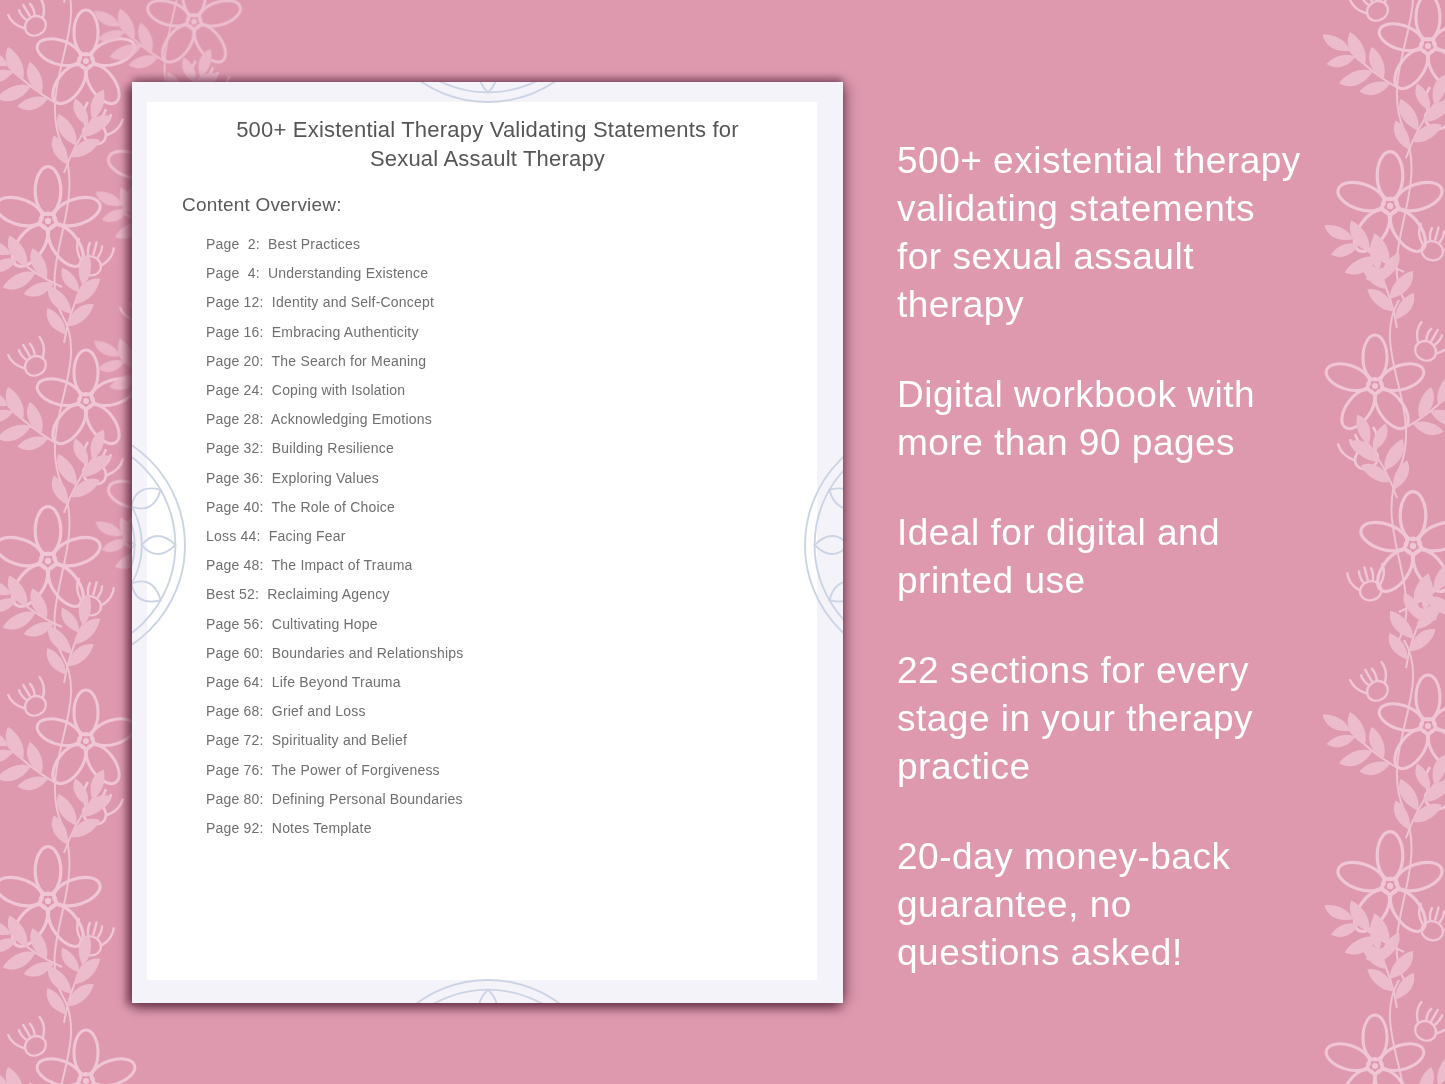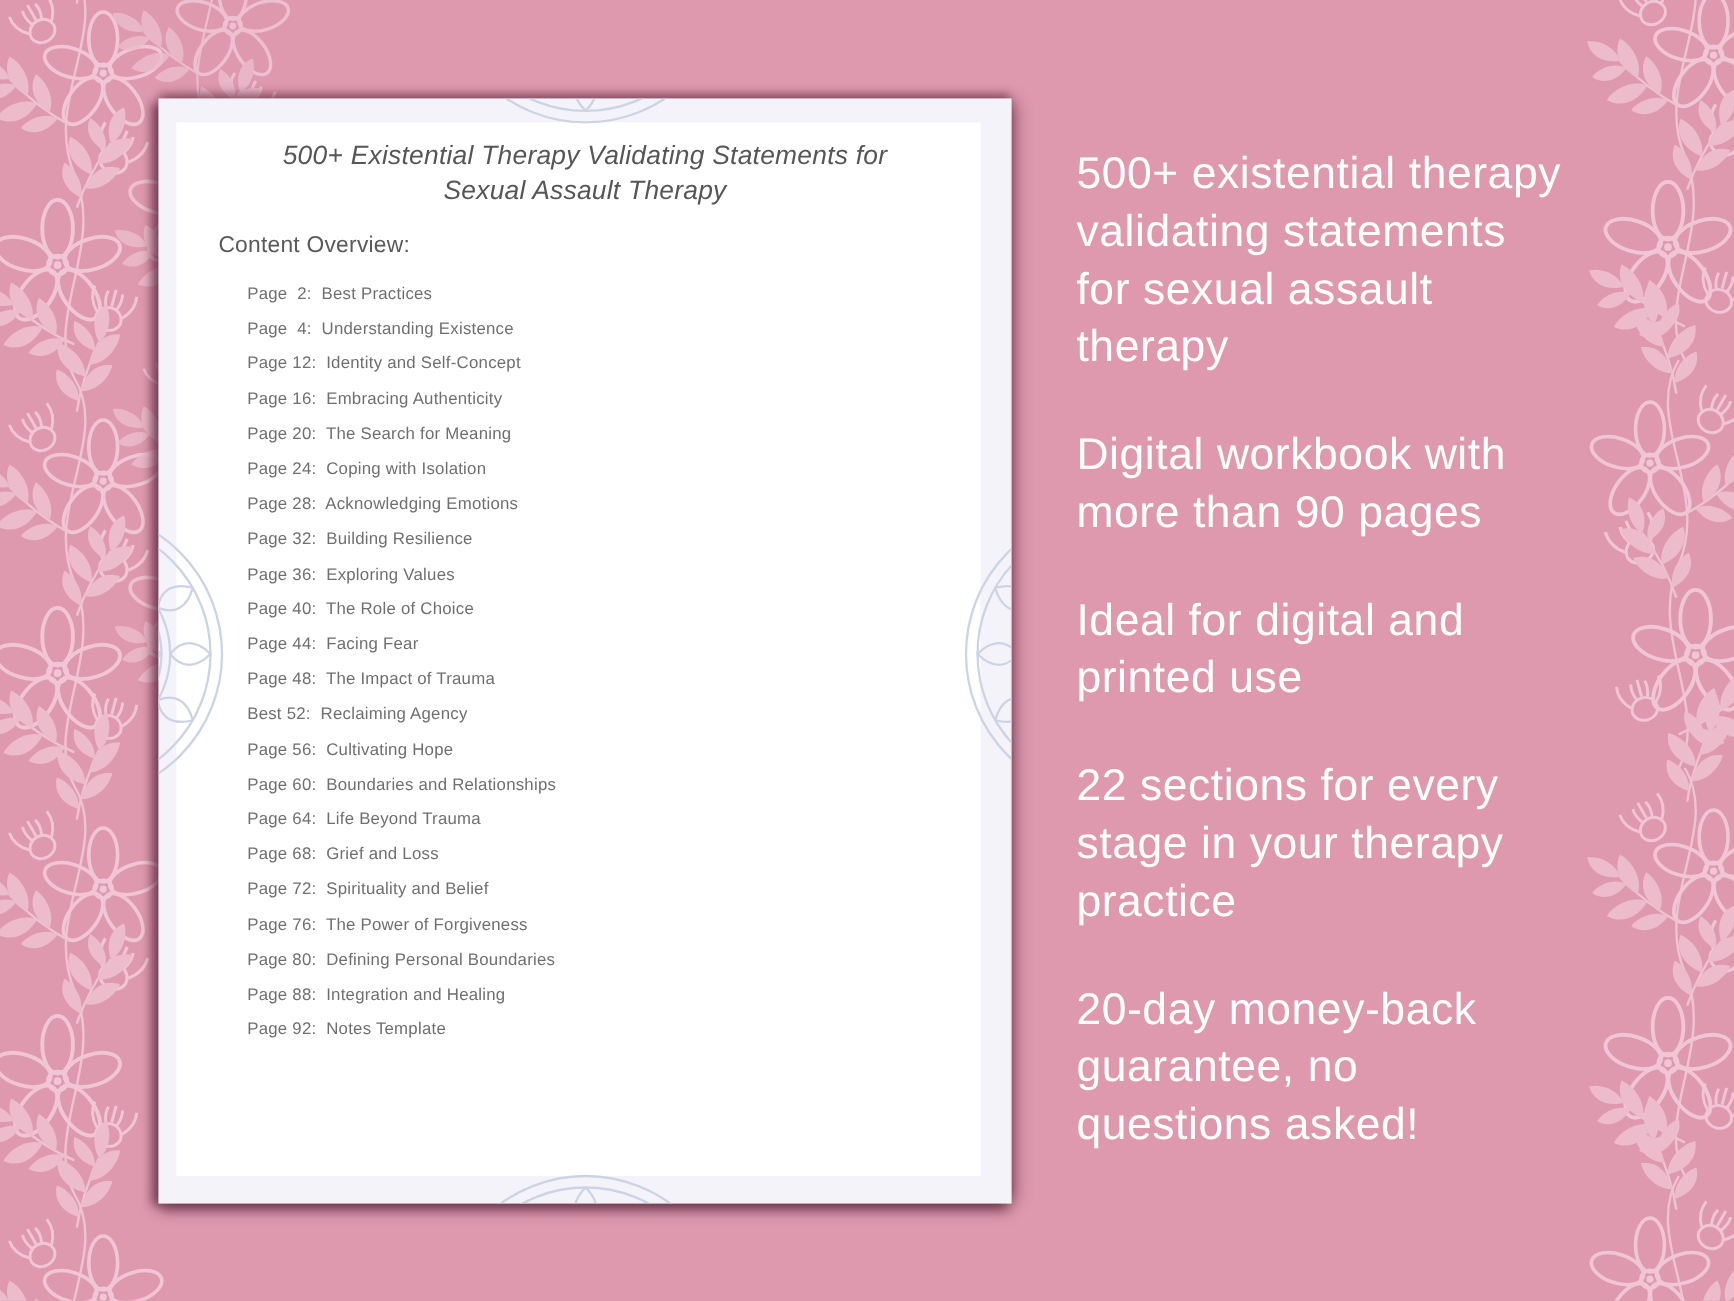--- a/index.html
+++ b/index.html
@@ -22,39 +22,39 @@
   }
   .page-mandalas{position:absolute;left:0;top:0;width:711px;height:921px;z-index:2;pointer-events:none;}
   .sheet{
     position:absolute;left:15px;top:20px;width:670px;height:878px;
     background:#ffffff;z-index:1;
   }
   .sheet-content{position:absolute;left:0;top:0;width:100%;height:100%;z-index:3;}
   .doc-title{
     position:absolute;top:33px;left:0;width:100%;
     text-align:center;font-size:22px;line-height:29px;font-weight:500;
-    color:#565656;letter-spacing:.2px;white-space:pre-line;font-style:italic;
+    color:#565656;letter-spacing:.2px;white-space:pre-line;
   }
   .overview{
     position:absolute;top:112px;left:50px;
     font-size:19px;color:#5a5a5a;letter-spacing:.2px;
   }
   .toc{
     position:absolute;top:148px;left:74px;margin:0;padding:0;list-style:none;
   }
   .toc li{
     font-size:14px;line-height:29.2px;color:#6f6f6f;
     letter-spacing:.2px;white-space:pre;
   }
   
   .marketing{
     position:absolute;left:897px;top:121px;width:480px;z-index:1;
   }
   .marketing p{
-    margin:0 0 42px 0;
+    margin:16px 0 42px 0;
     font-size:37px;line-height:48px;font-weight:300;
     color:#ffffff;letter-spacing:.5px;white-space:pre-line;
   }
 </style>
 </head>
 <body>
 
 <svg width="0" height="0" style="position:absolute" aria-hidden="true">
   <defs>
 
@@ -166,31 +166,30 @@
       <li>Page  2:  Best Practices</li>
       <li>Page  4:  Understanding Existence</li>
       <li>Page 12:  Identity and Self-Concept</li>
       <li>Page 16:  Embracing Authenticity</li>
       <li>Page 20:  The Search for Meaning</li>
       <li>Page 24:  Coping with Isolation</li>
       <li>Page 28:  Acknowledging Emotions</li>
       <li>Page 32:  Building Resilience</li>
       <li>Page 36:  Exploring Values</li>
       <li>Page 40:  The Role of Choice</li>
-      <li>Page 44:  Facing Fear</li>
+      <li>Loss 44:  Facing Fear</li>
       <li>Page 48:  The Impact of Trauma</li>
       <li>Best 52:  Reclaiming Agency</li>
       <li>Page 56:  Cultivating Hope</li>
       <li>Page 60:  Boundaries and Relationships</li>
       <li>Page 64:  Life Beyond Trauma</li>
       <li>Page 68:  Grief and Loss</li>
       <li>Page 72:  Spirituality and Belief</li>
       <li>Page 76:  The Power of Forgiveness</li>
       <li>Page 80:  Defining Personal Boundaries</li>
-      <li>Page 88:  Integration and Healing</li>
       <li>Page 92:  Notes Template</li>
     </ul>
   </div>
 </div>
 
 <div class="marketing">
   <p>500+ existential therapy
 validating statements
 for sexual assault
 therapy</p>

